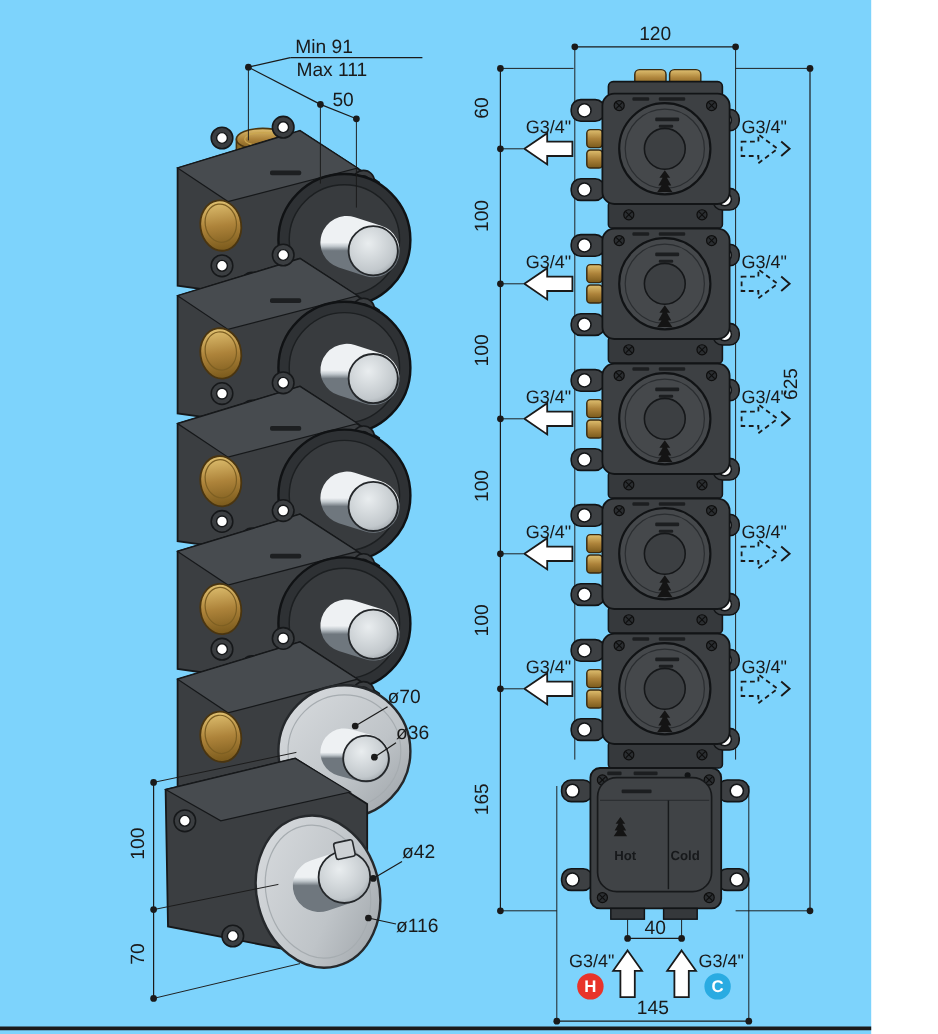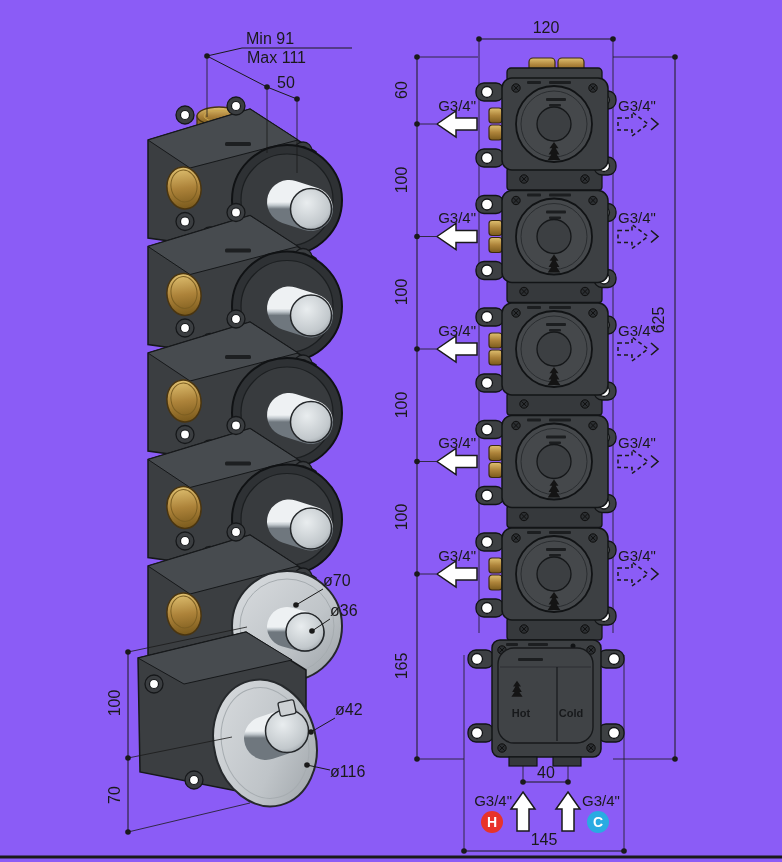--- a/index.html
+++ b/index.html
@@ -1,16 +1,16 @@
 <!DOCTYPE html>
 <html><head>
 <meta charset="utf-8">
 <style>
   html,body{margin:0;padding:0;background:#ffffff;}
-  .canvas{position:relative;width:782px;height:862px;background:#8b5cf6;overflow:hidden;
+  .canvas{position:relative;width:726px;height:862px;background:#7dd3fc;overflow:hidden;
           font-family:"Liberation Sans", sans-serif;text-align:right;}
   svg{display:block;}
   text{font-family:"Liberation Sans", sans-serif;fill:#1a1a1a;}
   .dim{font-size:16px;}
   .thread{font-size:15px;}
   .emboss{font-size:11px;font-weight:bold;fill:#17191b;}
   .badge{font-size:14px;font-weight:bold;fill:#ffffff;}
   .dimline{stroke:#1a1a1a;stroke-width:1;fill:none;}
   .thin{stroke:#1a1a1a;stroke-width:0.8;fill:none;}
   .dot{fill:#1a1a1a;stroke:none;}

